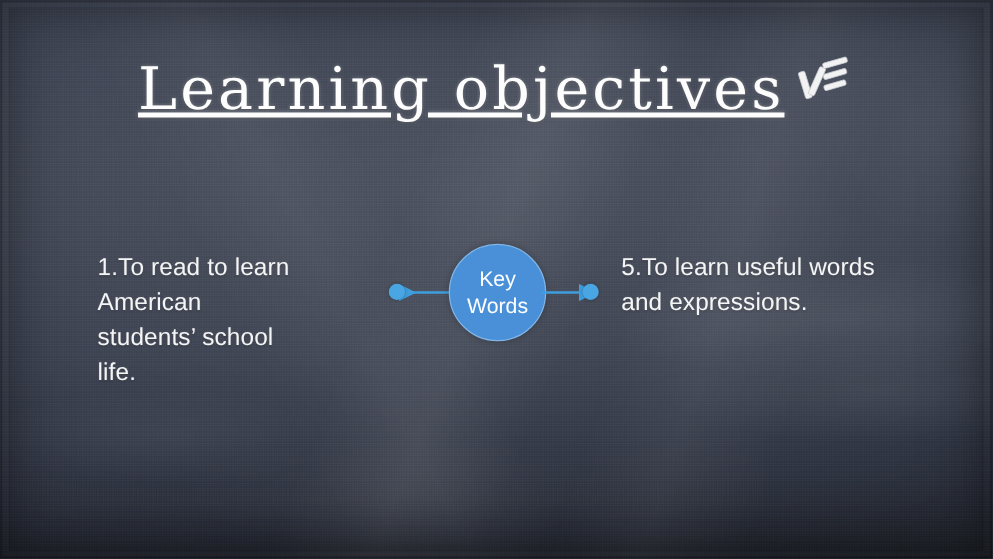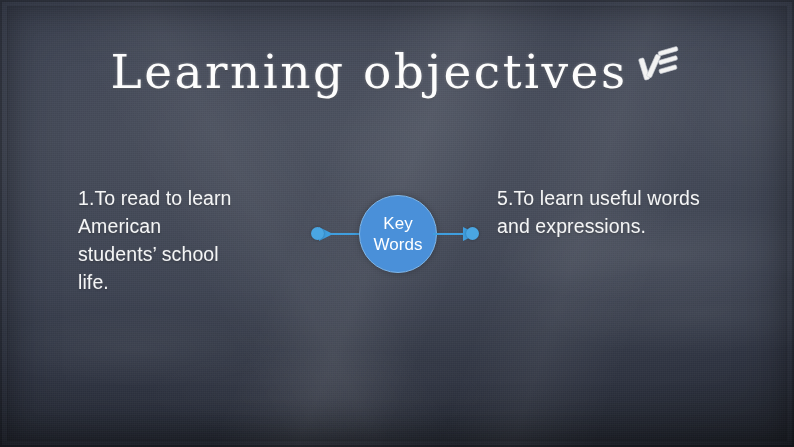--- a/index.html
+++ b/index.html
@@ -78,20 +78,21 @@
     gap: 10px;
   }
   #page-title {
     font-family: "DejaVu Serif", "Liberation Serif", serif;
     font-size: 47px;
     line-height: 1.0;
     letter-spacing: 2.5px;
     color: #fdfdfd;
     white-space: nowrap;
     text-shadow: 0 0 3px rgba(255,255,255,0.35), 0 1px 2px rgba(0,0,0,0.35);
+    text-decoration: underline;
   }
   #chalk-sticks-icon {
     display: block;
     margin-top: -12px;
   }
 
   
   #diagram {
     position: absolute;
     left: 0;
@@ -101,20 +102,21 @@
   }
 
   .objective-text {
     position: absolute;
     color: #f4f5f6;
     font-size: 19.5px;
     line-height: 28px;
     letter-spacing: 0.1px;
     white-space: pre-line;
     text-shadow: 0 0 2px rgba(255,255,255,0.18), 0 1px 2px rgba(0,0,0,0.30);
+    margin-top: 16px;
   }
   #objective-1 {
     left: 78px;
     top: 8px;
     width: 215px;
     text-align: left;
   }
   #objective-2 {
     left: 497px;
     top: 8px;

